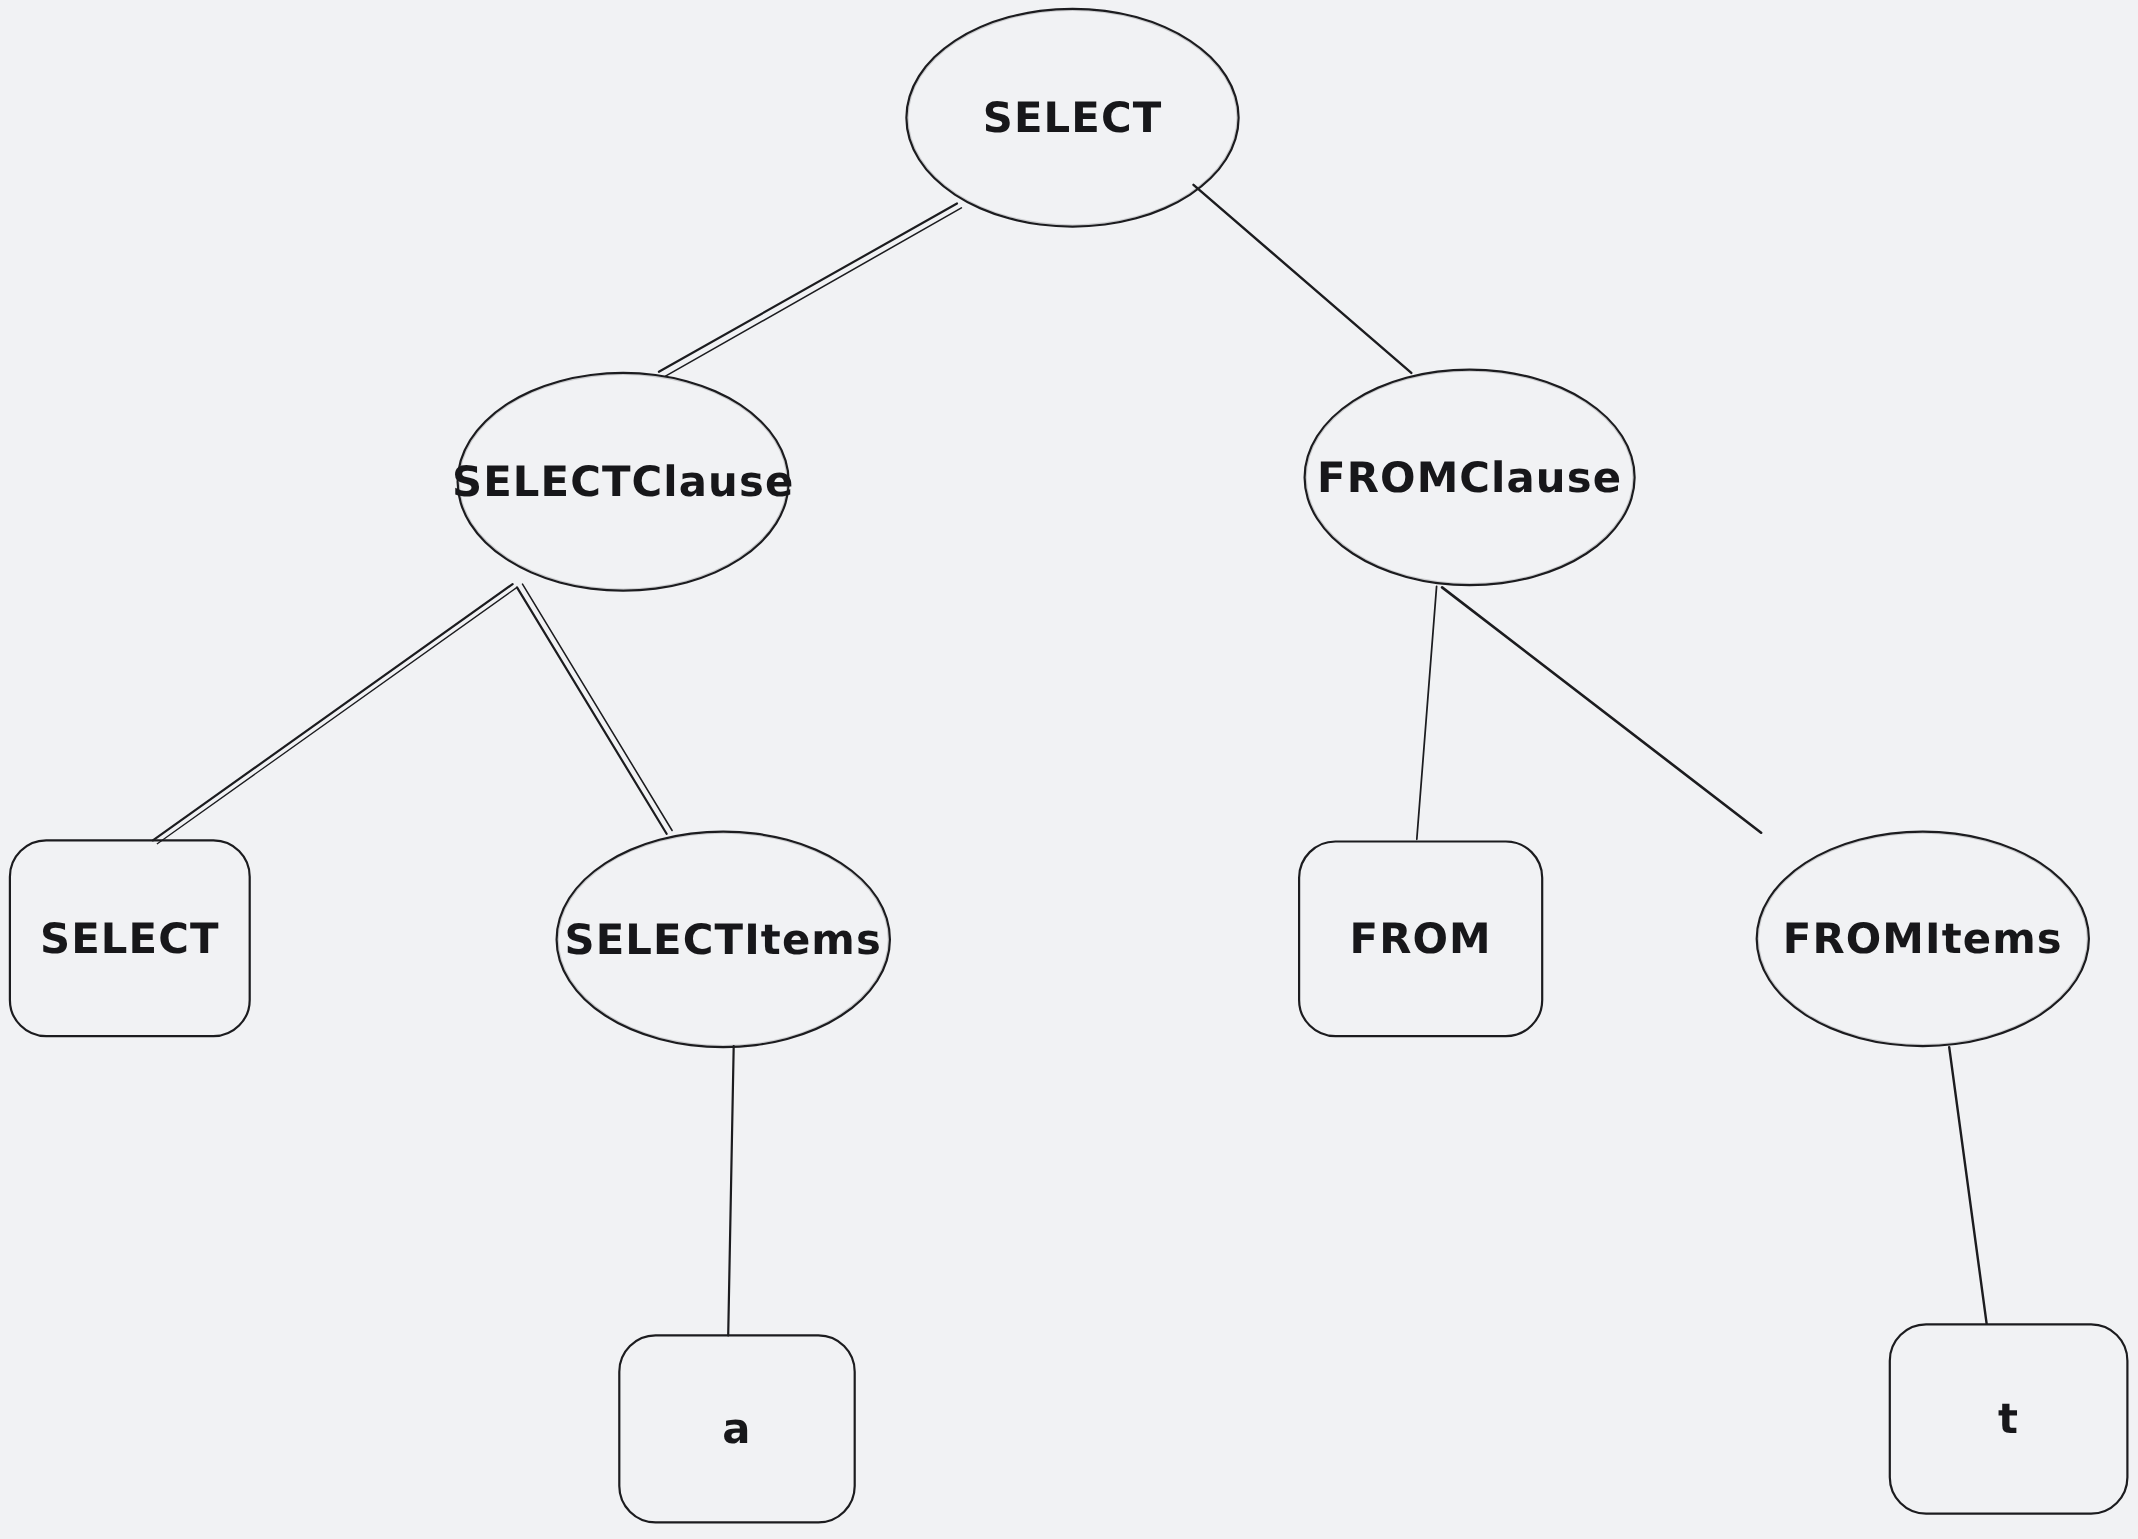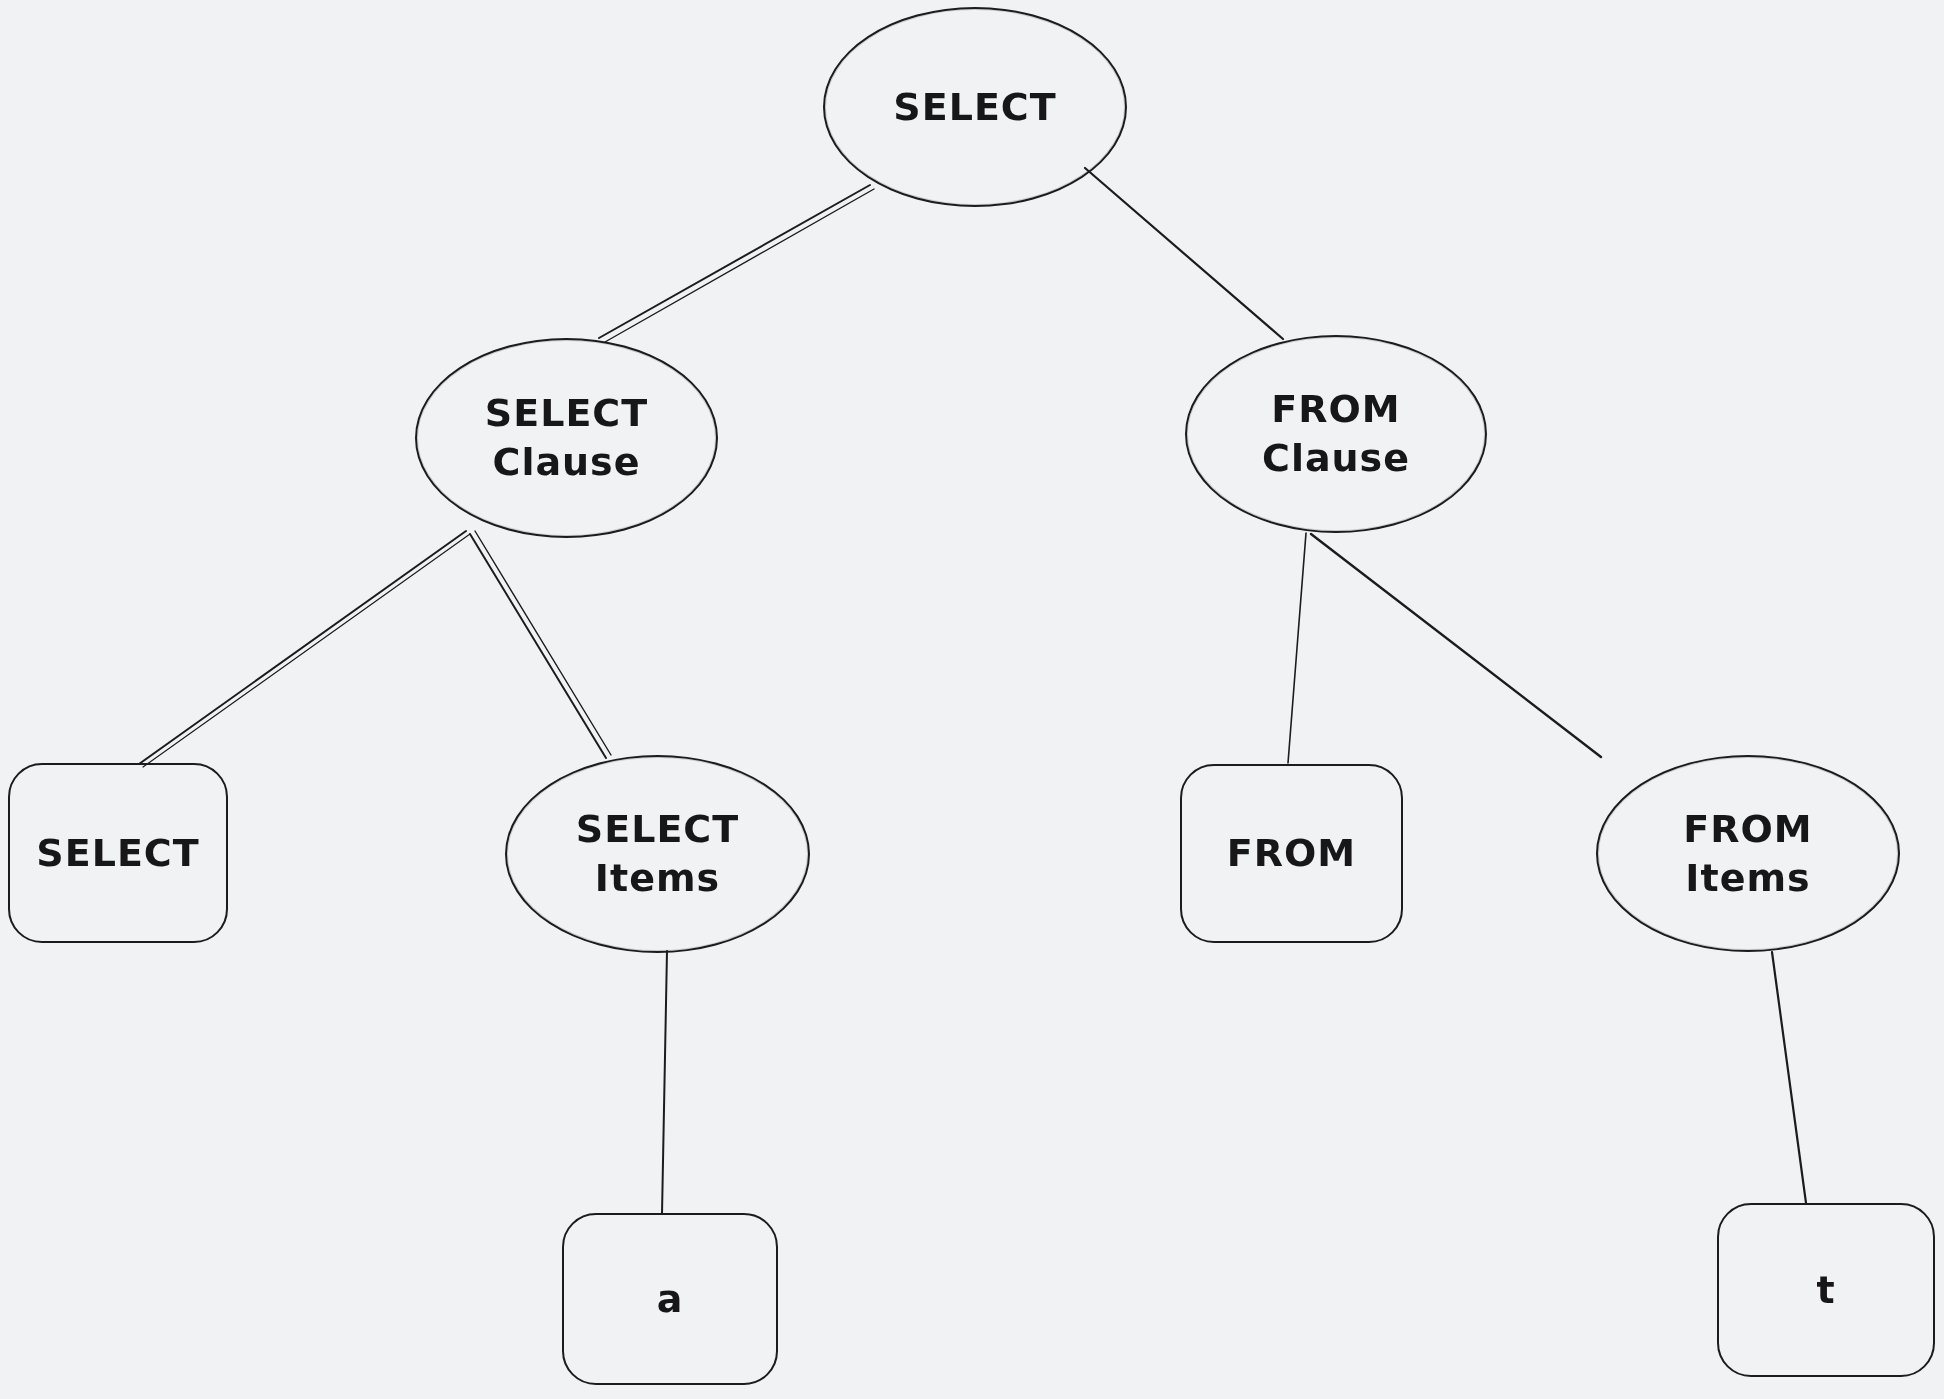--- a/index.html
+++ b/index.html
@@ -20,21 +20,21 @@
     position: absolute;
     left: 0;
     top: 0;
     pointer-events: none;
   }
   .node {
     position: absolute;
     box-sizing: border-box;
     border: 2.5px solid #1c1c1f;
     display: flex;
-    flex-direction: column;
+    flex-direction: row;
     align-items: center;
     justify-content: center;
     text-align: right;
     background: transparent;
   }
   .node.ellipse {
     border-radius: 50%;
     box-shadow: inset 0 0 0 1px rgba(28,28,31,0.18);
   }
   .node.rect {

